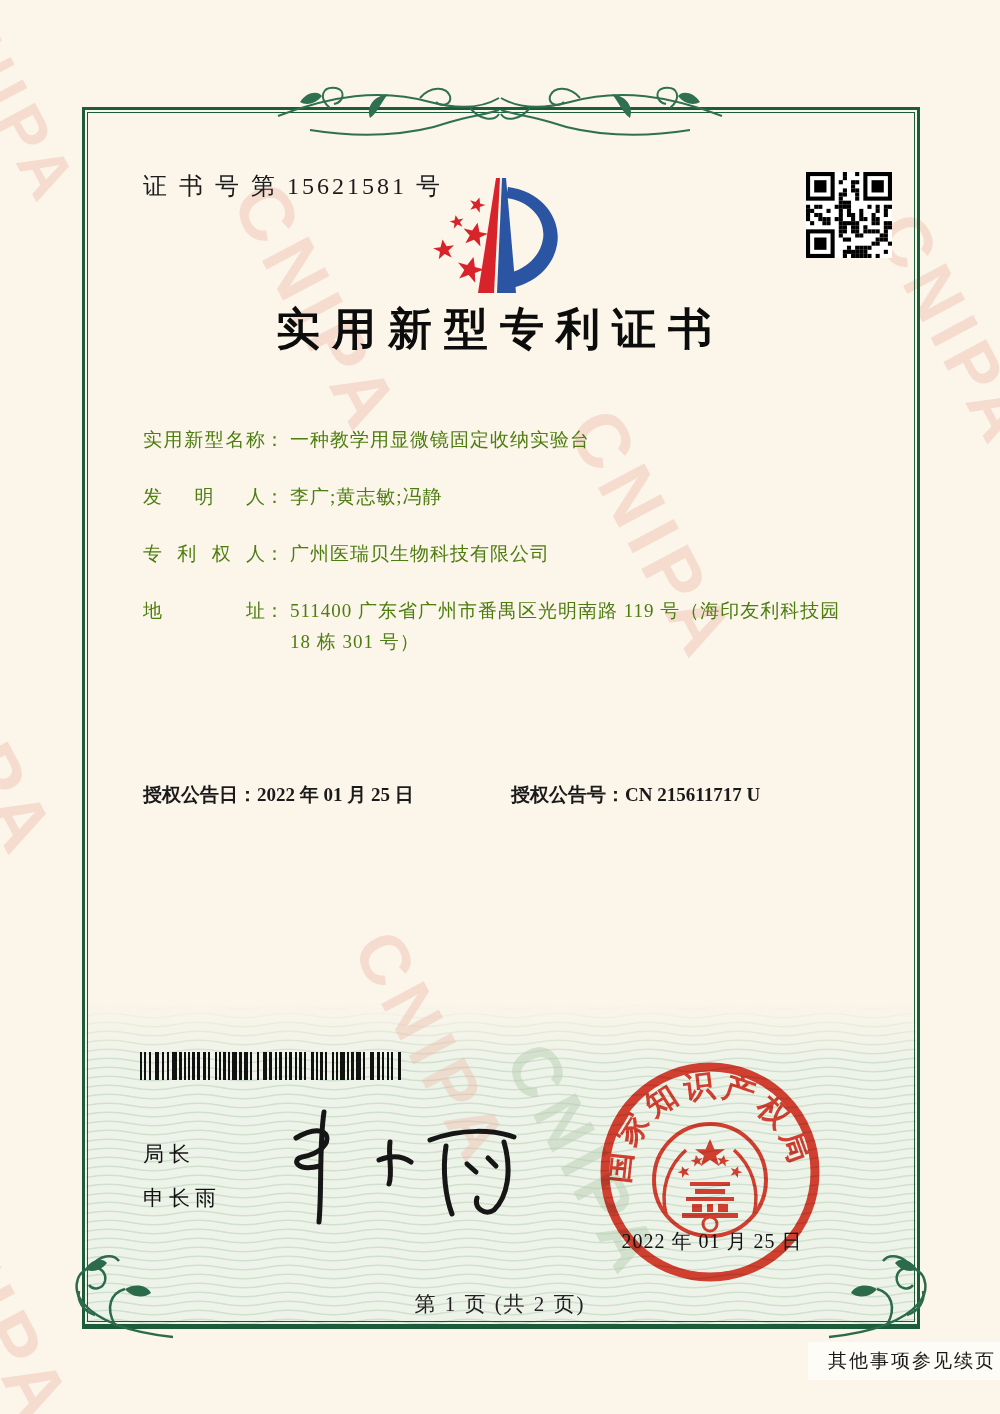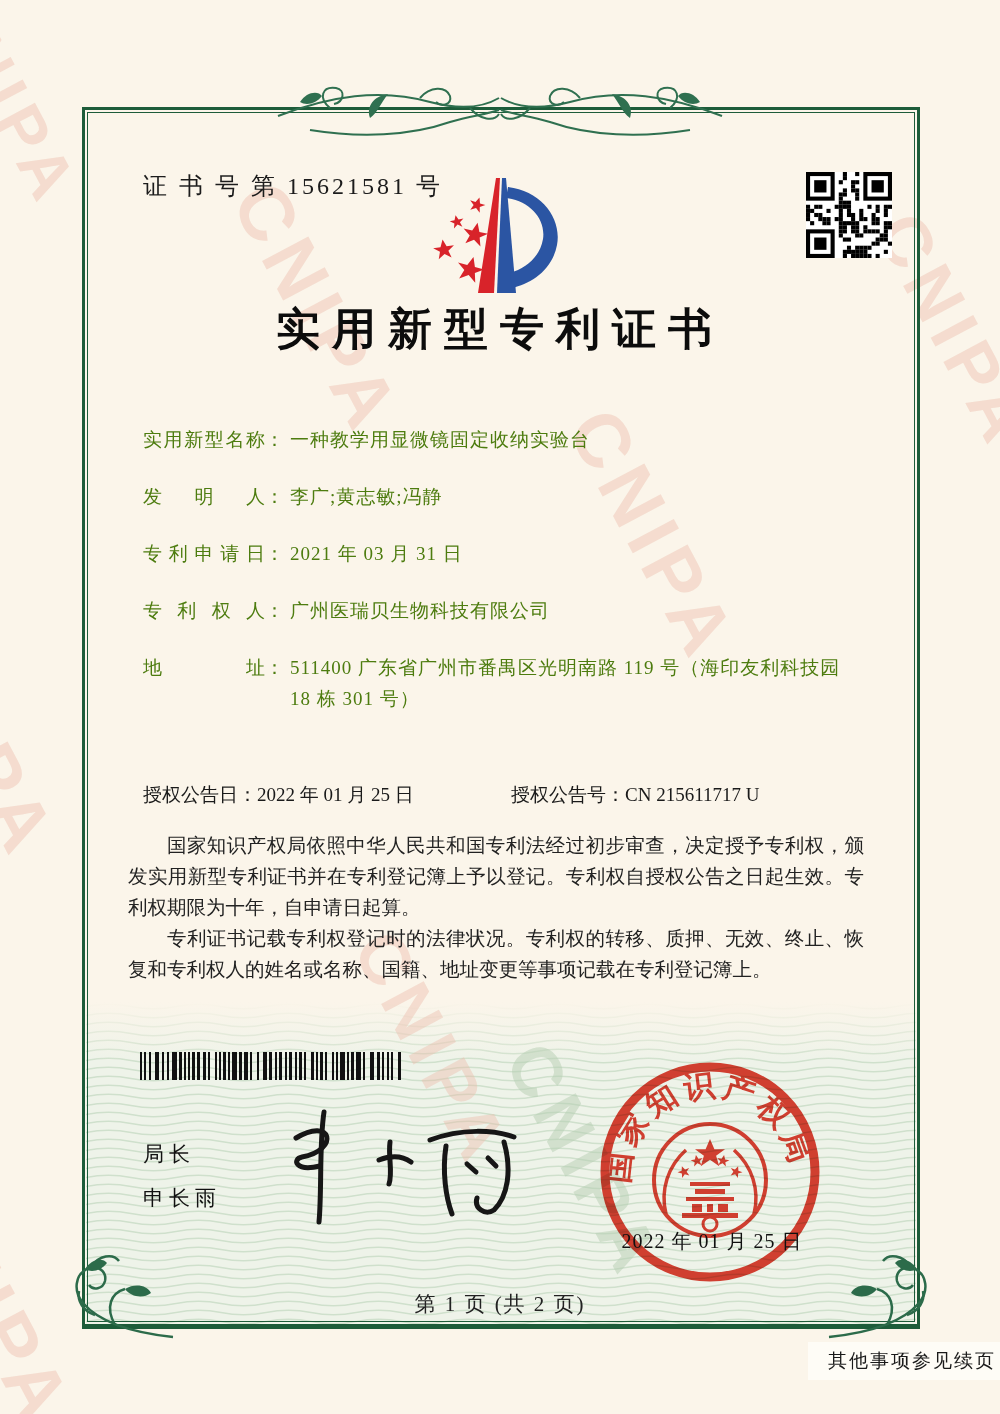--- a/index.html
+++ b/index.html
@@ -29,21 +29,21 @@
   .qr{position:absolute;left:806px;top:172px;width:86px;height:86px;}
 
   .title{position:absolute;left:0;top:300px;width:100%;text-align:center;
          font-size:44px;font-weight:bold;letter-spacing:12px;color:#0c0c0c;}
 
   .fields{position:absolute;left:143px;top:424px;width:730px;font-size:19px;color:#4d7c0f;}
   .frow{margin-bottom:26px;line-height:31px;white-space:nowrap;}
   .flabel{display:inline-block;width:122px;text-align:justify;text-align-last:justify;vertical-align:top;}
   .fcolon{display:inline-block;vertical-align:top;margin-right:6px;}
   .fvalue{display:inline-block;vertical-align:top;white-space:normal;width:560px;letter-spacing:1px;}
-  .grant-row{position:absolute;left:143px;top:782px;width:740px;font-size:19px;color:#1a1a1a;white-space:nowrap;}
+  .grant-row{position:absolute;left:143px;top:782px;width:740px;font-size:19px;color:#1a1a1a;white-space:nowrap;font-weight:bold;}
   .grant-no{position:absolute;left:368px;top:0;text-align:center;}
 
   .paras{position:absolute;left:128px;top:830px;width:736px;font-size:19.5px;
          line-height:31px;color:#222;text-align:justify;}
   .paras p{margin:0;text-indent:2em;}
 
   .barcode{position:absolute;left:140px;top:1052px;}
 
   .officer{position:absolute;left:143px;top:1140px;font-size:21px;color:#111;letter-spacing:5px;}
   .officer div{margin-bottom:16px;}
@@ -275,41 +275,34 @@
   <div class="title">实用新型专利证书</div>
 
   <div class="fields">
     <div class="frow">
       <span class="flabel">实用新型名称</span><span class="fcolon">：</span><span class="fvalue">一种教学用显微镜固定收纳实验台</span>
     </div>
     <div class="frow">
       <span class="flabel">发明人</span><span class="fcolon">：</span><span class="fvalue">李广;黄志敏;冯静</span>
     </div>
     <div class="frow">
-      <span class="flabel">专利申请日</span><span class="fcolon">：</span><span class="fvalue">2021 年 03 月 31 日</span>
-    </div>
-    <div class="frow">
       <span class="flabel">专利权人</span><span class="fcolon">：</span><span class="fvalue">广州医瑞贝生物科技有限公司</span>
     </div>
     <div class="frow">
       <span class="flabel">地址</span><span class="fcolon">：</span><span class="fvalue">511400 广东省广州市番禺区光明南路 119 号（海印友利科技园 18 栋 301 号）</span>
     </div>
   </div>
 
   <div class="grant-row">
     <span>授权公告日</span><span>：</span><span>2022 年 01 月 25 日</span>
     <span class="grant-no">
       <span>授权公告号</span><span>：</span><span>CN 215611717 U</span>
     </span>
   </div>
 
-  <div class="paras">
-    <p>国家知识产权局依照中华人民共和国专利法经过初步审查，决定授予专利权，颁发实用新型专利证书并在专利登记簿上予以登记。专利权自授权公告之日起生效。专利权期限为十年，自申请日起算。</p>
-    <p>专利证书记载专利权登记时的法律状况。专利权的转移、质押、无效、终止、恢复和专利权人的姓名或名称、国籍、地址变更等事项记载在专利登记簿上。</p>
-  </div>
 
   <svg class="barcode" id="bcSvg" width="262" height="28" xmlns="http://www.w3.org/2000/svg">
       <rect x="0" y="0" width="2" height="28" fill="#111"></rect>
       <rect x="4" y="0" width="2" height="28" fill="#111"></rect>
       <rect x="9" y="0" width="2" height="28" fill="#111"></rect>
       <rect x="15" y="0" width="4" height="28" fill="#111"></rect>
       <rect x="22" y="0" width="2" height="28" fill="#111"></rect>
       <rect x="27" y="0" width="2" height="28" fill="#111"></rect>
       <rect x="32" y="0" width="5" height="28" fill="#111"></rect>
       <rect x="39" y="0" width="3" height="28" fill="#111"></rect>

